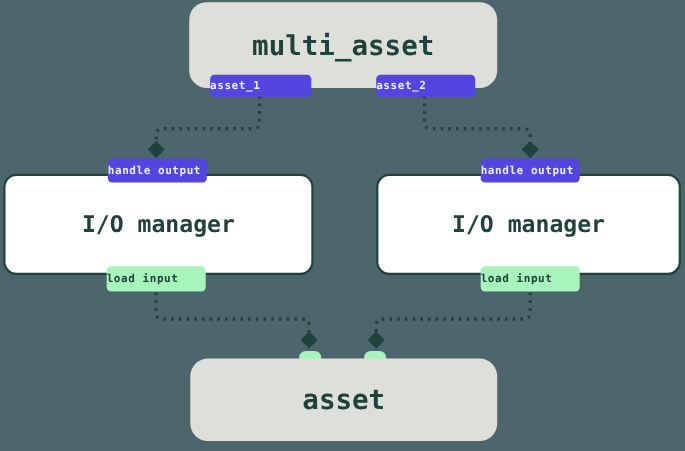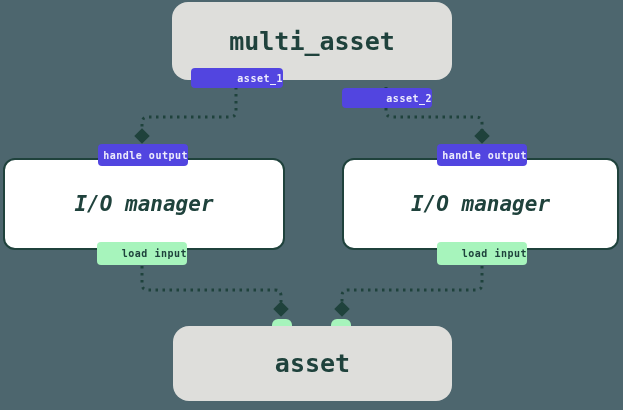--- a/index.html
+++ b/index.html
@@ -35,45 +35,44 @@
     box-sizing:border-box;
   }
   .node-gray{
     background:var(--box_gray);
     border-radius:16px;
   }
   .node-white{
     background:var(--box_white);
     border:2px solid var(--dark);
     border-radius:12px;
-    font-style:italic;
   }
   .node-multi-asset{left:172px;top:2px;width:280px;height:78px;font-size:25px;}
   .node-io-left{left:3px;top:158px;width:282px;height:92px;font-size:21px;}
   .node-io-right{left:342px;top:158px;width:277px;height:92px;font-size:21px;}
   .node-asset{left:173px;top:326px;width:279px;height:75px;font-size:25px;}
   .badge{
     position:absolute;
-    display:flex;align-items:center;justify-content:flex-end;
+    display:flex;align-items:center;justify-content:flex-start;
     font-size:10px;
     font-weight:bold;
     border-radius:4px;
     box-sizing:border-box;
     letter-spacing:0.5px;
   }
   .badge-purple{
     background:var(--purple);
     color:var(--badge_text_light);
   }
   .badge-mint{
     background:var(--mint);
     color:var(--dark);
   }
   .badge-asset1{left:191px;top:68px;width:92px;height:20px;}
-  .badge-asset2{left:342px;top:68px;width:90px;height:20px;margin-top:20px;}
+  .badge-asset2{left:342px;top:68px;width:90px;height:20px;}
   .badge-handle-left{left:98px;top:144px;width:90px;height:22px;}
   .badge-handle-right{left:437px;top:144px;width:90px;height:22px;}
   .badge-load-left{left:97px;top:242px;width:90px;height:23px;}
   .badge-load-right{left:437px;top:242px;width:90px;height:23px;}
   .input-handle{
     position:absolute;
     width:20px;height:20px;
     background:var(--mint);
     border-radius:6px;
     top:319px;

